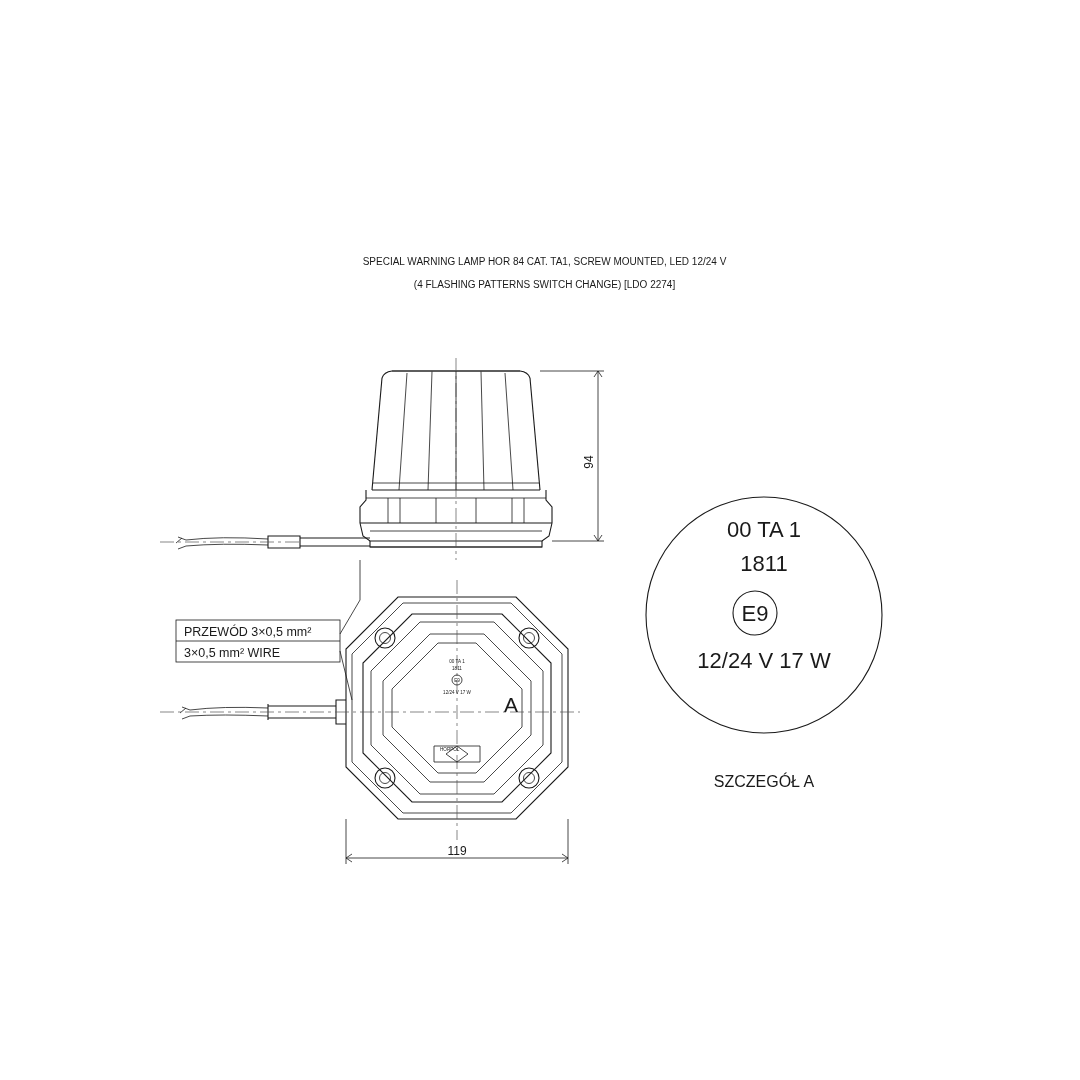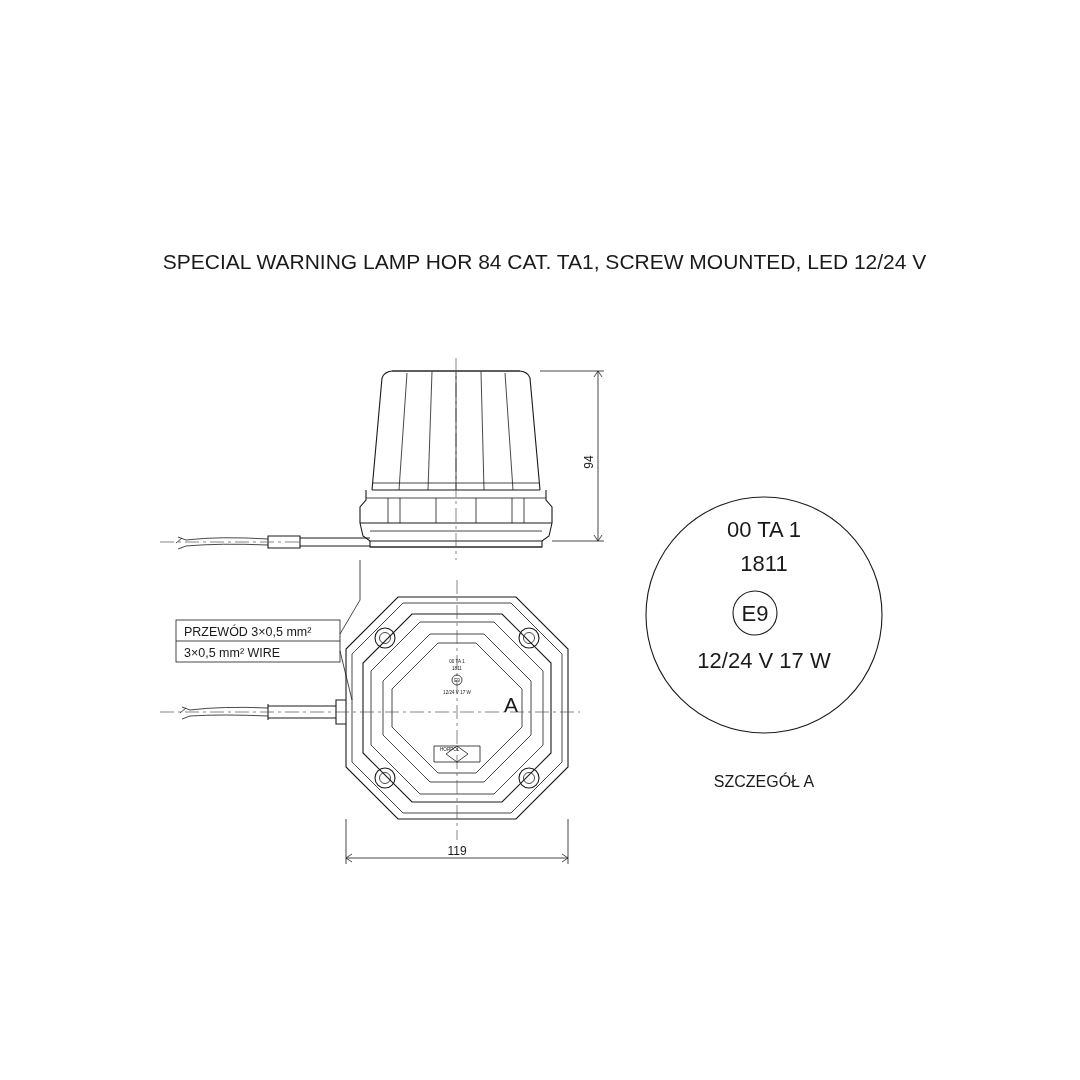--- a/index.html
+++ b/index.html
@@ -29,21 +29,21 @@
     text-align: center;
   }
   .title-pl-1, .title-pl-2 {
     font-size: 20.5px;
     font-weight: bold;
     letter-spacing: 0.1px;
     line-height: 27px;
     white-space: pre;
   }
   .title-en-1, .title-en-2 {
-    font-size: 21px;
+    font-size: 10px;
     font-weight: normal;
     line-height: 23px;
     white-space: pre;
     margin-left: 9px;
   }
   .title-en-1 { padding-top: 4px; }
 
   svg#drawing {
     position: absolute;
     left: 0;
@@ -62,20 +62,21 @@
   .detail-txt { font-family: "Liberation Sans", sans-serif; font-size: 22px; fill: #1a1a1a; }
   .note-txt { font-family: "Liberation Sans", sans-serif; font-size: 12.5px; fill: #1a1a1a; }
 </style>
 </head>
 <body>
 
 <div id="sheet">
 
   <div class="titleblock">
     <div class="title-en-1">SPECIAL WARNING LAMP HOR 84 CAT. TA1, SCREW MOUNTED, LED 12/24 V</div>
+    <div class="title-en-2">(4 FLASHING PATTERNS SWITCH CHANGE) [LDO 2274]</div>
   </div>
 
   <svg id="drawing" viewBox="0 0 1080 1080">
 
     <g>
 
       <path class="ln" d="M382 378 Q384 372 392 371 L520 371 Q528 372 530 378"></path>
 
       <path class="ln" d="M382 378 L372 490"></path>
       <path class="ln" d="M530 378 L540 490"></path>

